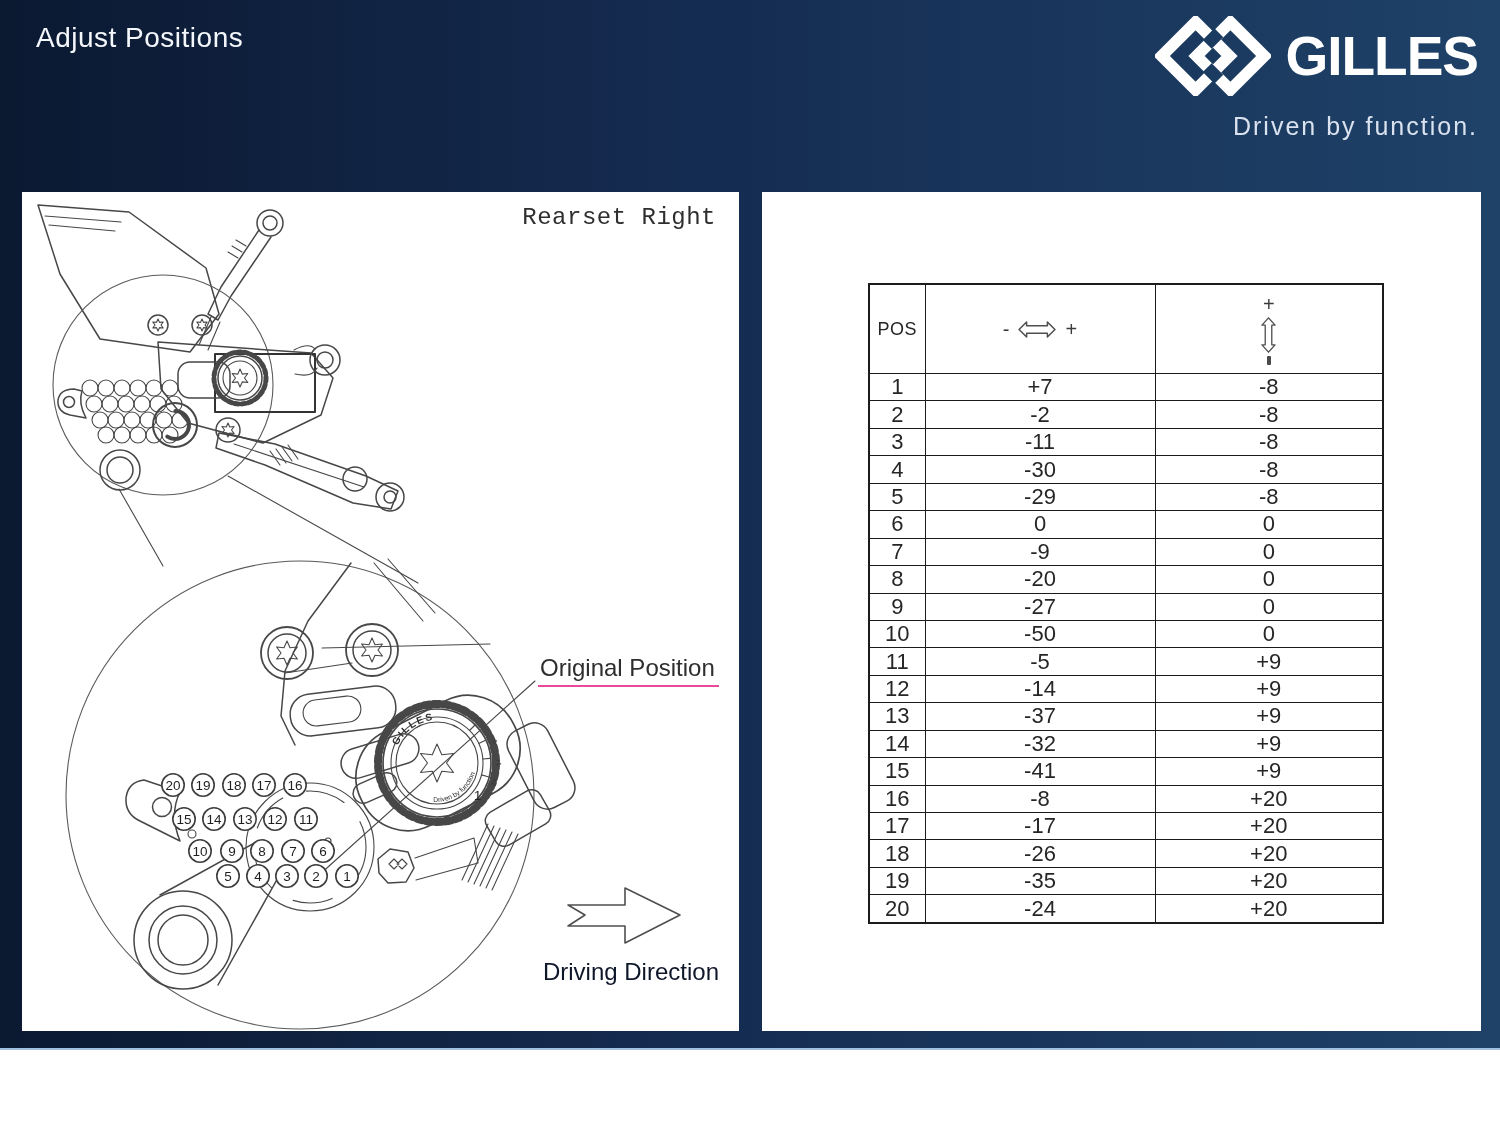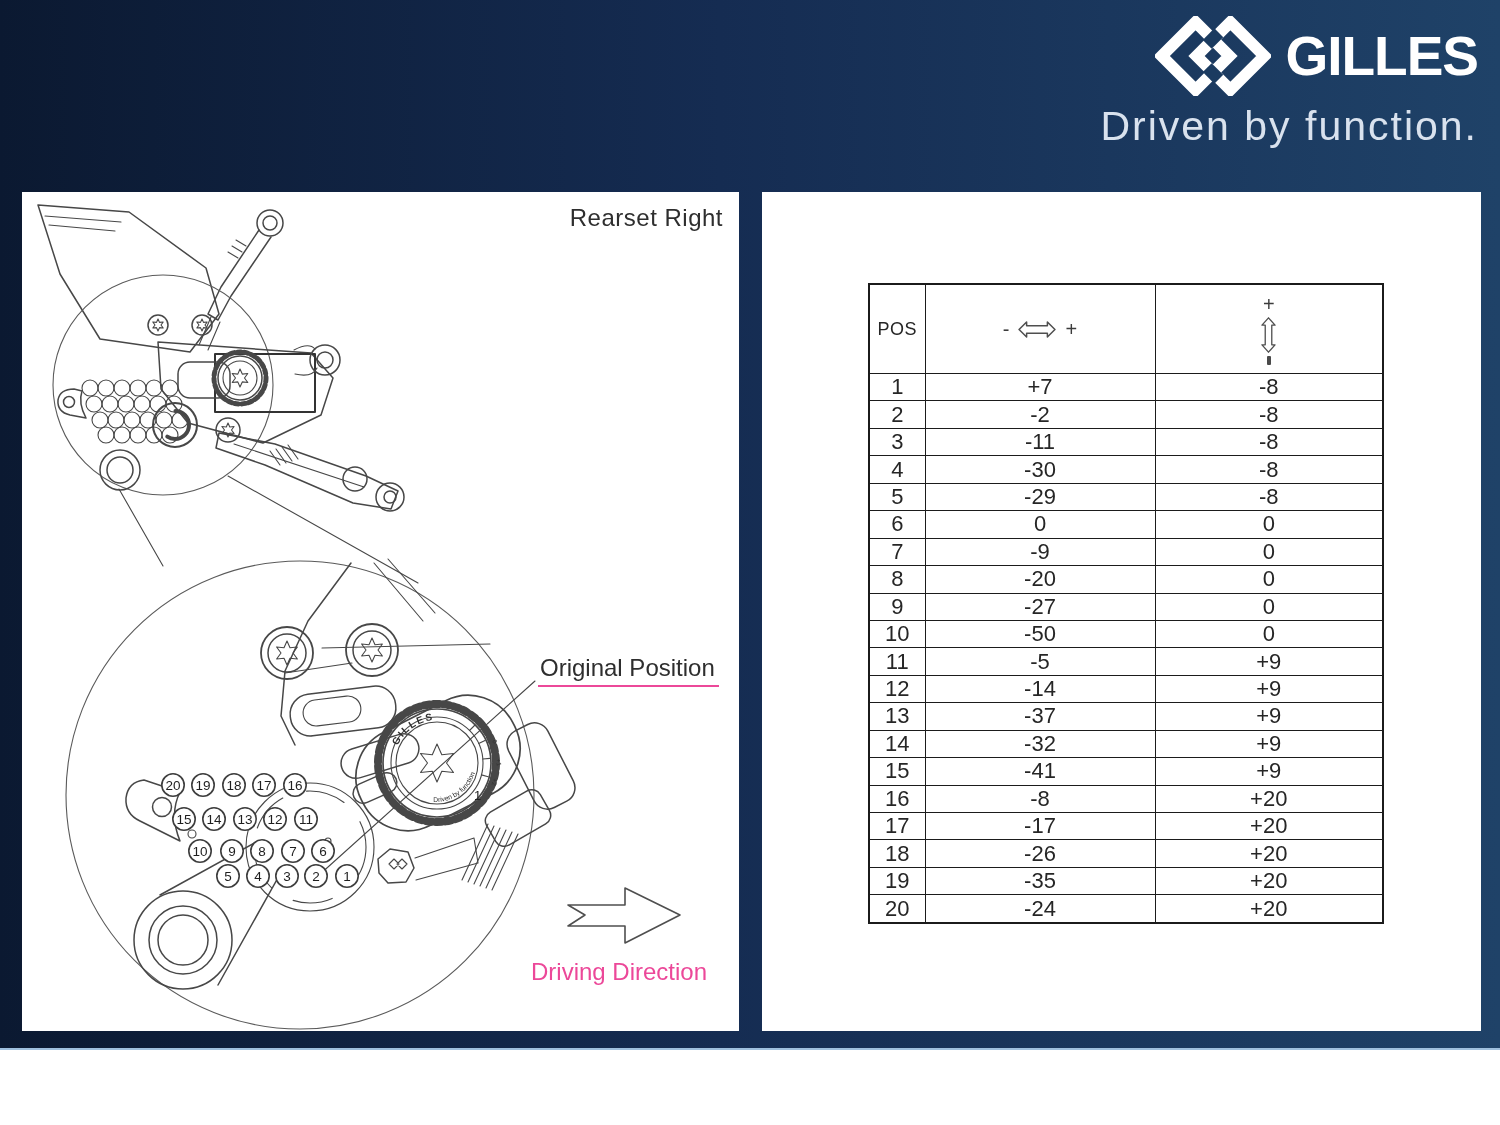--- a/index.html
+++ b/index.html
@@ -7,29 +7,29 @@
         font-family:"Liberation Sans",sans-serif;}
   .top-band{position:absolute;left:0;top:0;width:1500px;height:1048px;
             background:linear-gradient(90deg,#0b1931 0%,#152c52 48%,#1f4268 100%);}
   .bottom-strip{position:absolute;left:0;top:1048px;width:1500px;height:77px;
                 background:#ffffff;border-top:2px solid #9fc0de;}
   
   .title-block{position:absolute;left:36px;top:20px;color:#f4f7fb;font-size:28px;line-height:36px;letter-spacing:.5px;}
   .logo-block{position:absolute;right:22px;top:16px;display:flex;flex-direction:column;align-items:flex-end;}
   .logo-row{display:flex;align-items:center;gap:14px;}
   .brand-word{color:#ffffff;font-size:55px;font-weight:bold;letter-spacing:-1px;}
-  .tagline{color:#d9e2ee;font-size:41px;letter-spacing:2px;margin-top:7px;}
+  .tagline{color:#d9e2ee;font-size:25px;letter-spacing:2px;margin-top:16px;}
   
   .panel{position:absolute;top:192px;height:839px;background:#ffffff;}
   .panel-left{left:22px;width:717px;}
   .panel-right{left:762px;width:719px;}
-  .rearset-title{position:absolute;top:12px;right:16px;font-size:24px;color:#2e2e2e;letter-spacing:.5px;}
+  .rearset-title{position:absolute;top:12px;right:23px;font-size:24px;color:#2e2e2e;letter-spacing:.5px;font-family:Liberation Mono, monospace;}
   .orig-pos{position:absolute;left:516px;top:462px;font-size:24px;color:#2e2e2e;
             border-bottom:2px solid #ec4899;padding:0 4px 3px 2px;}
-  .drive-label{position:absolute;left:497px;top:766px;width:200px;text-align:center;font-size:24px;color:#ec4899;}
+  .drive-label{position:absolute;left:497px;top:766px;width:200px;text-align:right;font-size:24px;color:#0f172a;}
   .diagram-svg{position:absolute;left:0;top:0;}
   
   .line{stroke:#474747;fill:none;stroke-width:1.5;stroke-linejoin:round;stroke-linecap:round;}
   .thin{stroke-width:1.1;}
   .callout-circle{fill:#ffffff;stroke:#3d3d3d;stroke-width:1.6;}
   .callout-num{font-family:"Liberation Sans",sans-serif;font-size:13.5px;fill:#1e1e1e;text-anchor:middle;}
   .knob-brand{font-family:"Liberation Sans",sans-serif;font-size:10px;font-weight:bold;letter-spacing:1.8px;fill:#2f2f2f;}
   .knob-tag{font-family:"Liberation Sans",sans-serif;font-size:6.8px;fill:#2f2f2f;}
   .tick-label{font-family:"Liberation Sans",sans-serif;font-size:6.5px;fill:#333;}
   .index-label{font-family:"Liberation Sans",sans-serif;font-size:13px;fill:#222;}
@@ -51,20 +51,21 @@
   .v-minus{width:4px;height:9px;background:#4a4a4a;border-radius:1px;}
   .arrow-outline{stroke:#4f4f4f;fill:none;stroke-width:1.6;stroke-linejoin:round;}
 </style>
 </head>
 <body>
 
 <div class="page">
   <div class="top-band">
 
     <div class="title-block">
+      <div>Adjust Positions</div>
     </div>
 
     <div class="logo-block">
       <div class="logo-row">
         <svg width="116" height="80" viewBox="0 0 120 80">
           <g stroke="#ffffff" stroke-width="12" fill="none" stroke-linejoin="miter">
             <path d="M42,5 L7,40 L42,75 L77,40 Z"></path>
             <path d="M78,5 L43,40 L78,75 L113,40 Z"></path>
           </g>
           <g stroke="#1b3b60" stroke-width="13" fill="none">

